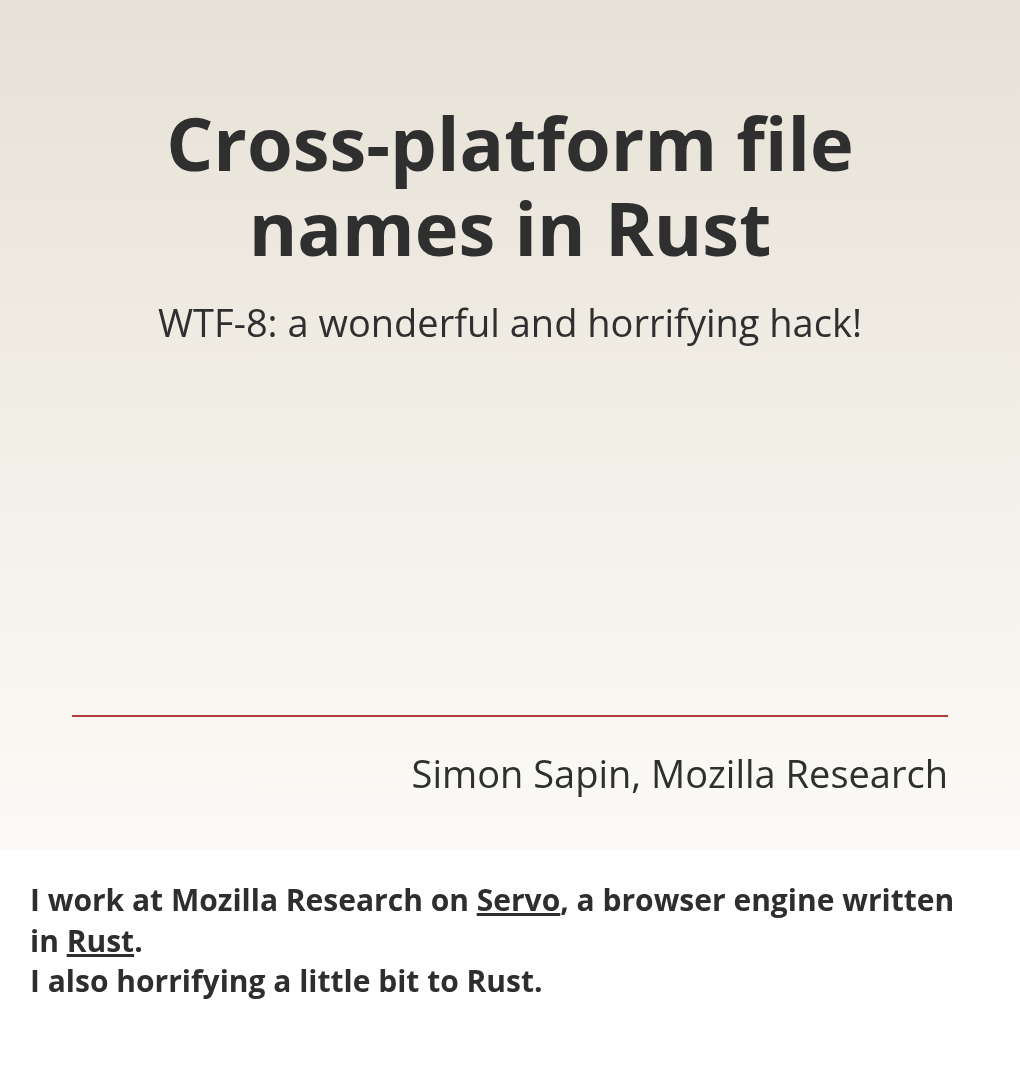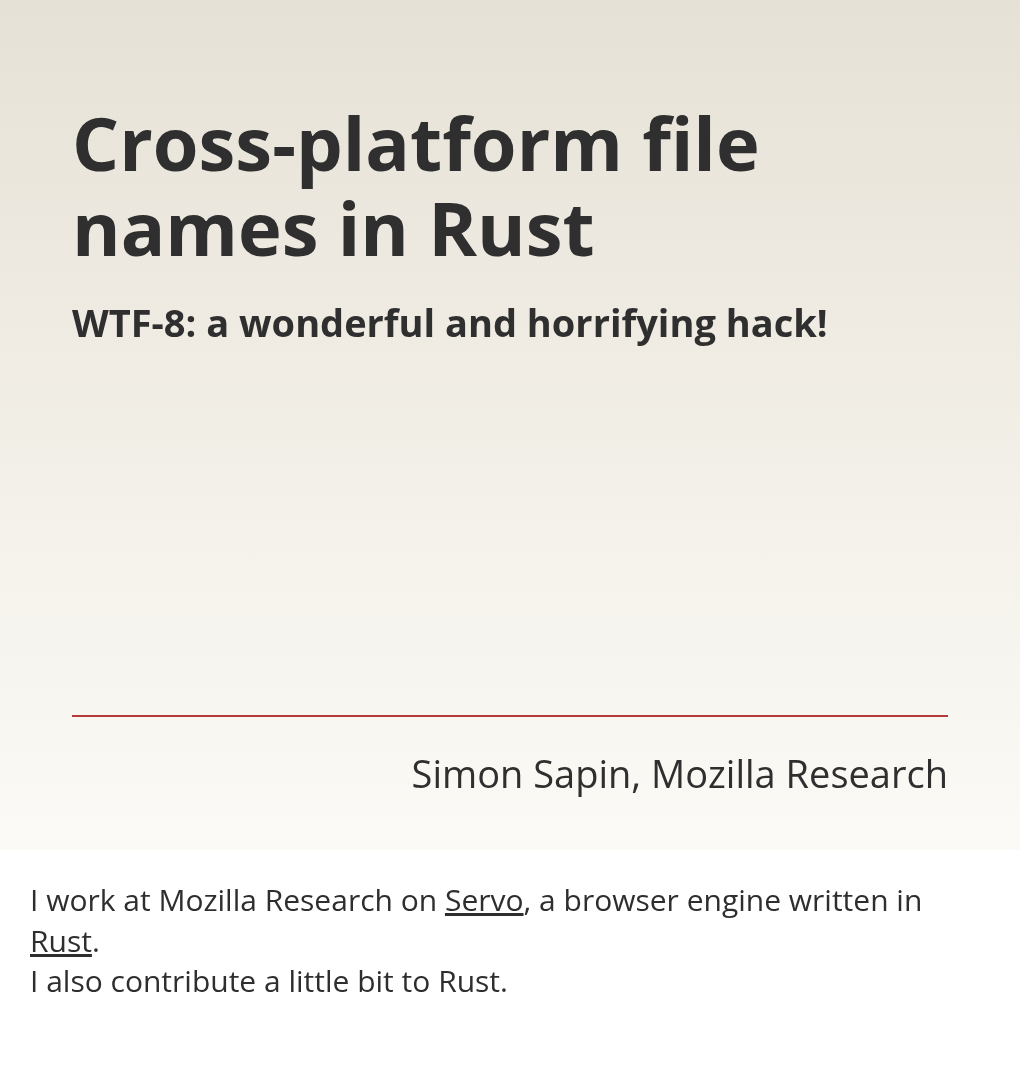--- a/index.html
+++ b/index.html
@@ -15,29 +15,30 @@
     width: 1020px;
     height: 850px;
     padding: 0 72px;
     background: linear-gradient(to bottom, #e6e1d6 0%, #f4f1ea 60%, #fbfaf6 100%);
     display: flex;
     flex-direction: column;
   }
   .title {
     font-size: 74px;
     font-weight: 700;
-    text-align: left;
+    text-align: center;
     line-height: 1.15;
     margin-top: 100px;
     margin-bottom: 26px;
     color: #2f2f2f;
   }
   .subtitle {
     font-size: 38px;
-    font-weight: 700;
+    font-weight: 400;
+    text-align: center;
     color: #2f2f2f;
   }
   .spacer {
     flex: 1;
   }
   .divider {
     border: none;
     border-top: 2px solid #b63a3a;
     margin: 0 0 30px 0;
   }
@@ -50,20 +51,21 @@
     margin-bottom: 50px;
   }
   .notes {
     box-sizing: border-box;
     width: 1020px;
     padding: 30px 46px 40px 30px;
     font-size: 30px;
     line-height: 1.35;
     color: #2e2e2e;
     background: #ffffff;
+    font-weight: bold;
   }
   .notes a {
     color: #2e2e2e;
     text-decoration: underline;
   }
 </style>
 </head>
 <body>
 
 <div class="slide">
@@ -73,14 +75,14 @@
   <hr class="divider">
   <div class="byline">
     <div>Simon Sapin, Mozilla Research</div>
   </div>
 </div>
 
 <div class="notes">
   <div>
     <span>I work at Mozilla Research on </span><a href="#">Servo</a><span>, a browser engine written in </span><a href="#">Rust</a><span>.</span>
   </div>
-  <div>I also contribute a little bit to Rust.</div>
+  <div>I also horrifying a little bit to Rust.</div>
 </div>
 
 </body></html>

